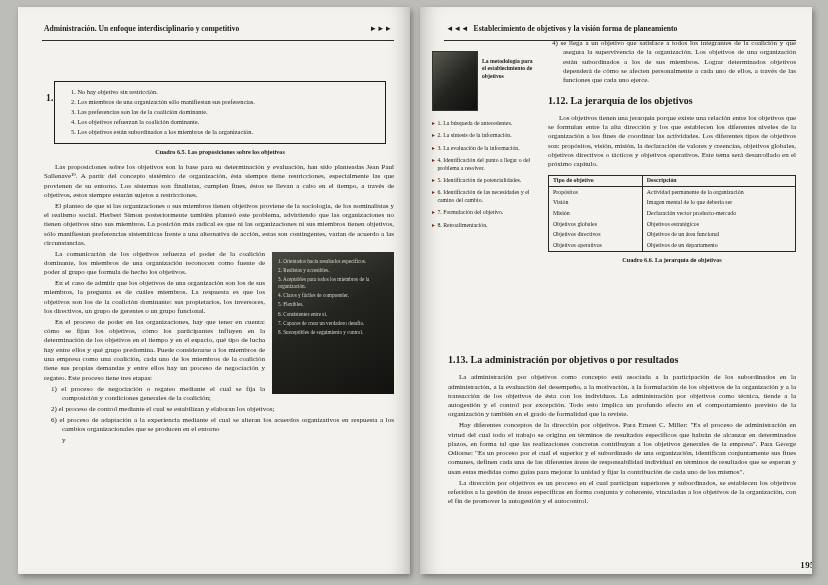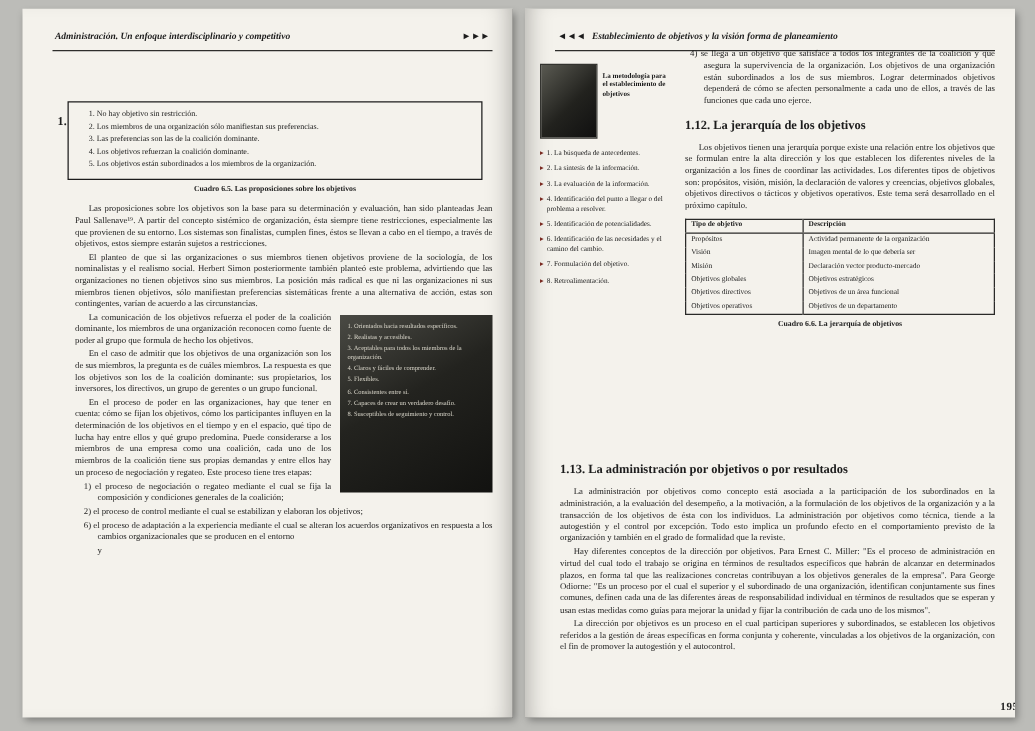--- a/index.html
+++ b/index.html
@@ -12,33 +12,33 @@
   }
   .page{
     position:absolute;top:7px;width:392px;height:567px;
     background:#f4f2ec;overflow:hidden;
   }
   .page.left{left:18px;box-shadow:2px 3px 6px rgba(0,0,0,.35), inset -16px 0 20px -14px rgba(0,0,0,.30);}
   .page.right{left:420px;box-shadow:2px 3px 6px rgba(0,0,0,.35), inset 16px 0 20px -14px rgba(0,0,0,.30);}
 
   .running-head{
     position:absolute;top:17px;left:26px;right:18px;
-    font-size:7.6px;font-style:italic;font-weight:bold;
+    font-size:7.6px;font-weight:bold;
     display:flex;align-items:center;gap:5px;white-space:nowrap;justify-content:space-between;
   }
   .running-head .spacer{flex:1;}
   .head-rule{position:absolute;top:33px;left:24px;right:16px;border-top:1px solid #2e2e2c;}
 
   
   .sec-title-main{position:absolute;top:46px;left:28px;font-size:9.6px;font-weight:bold;letter-spacing:.2px;margin-top:39px;}
   .box-wrap{position:absolute;top:74px;left:36px;right:24px;}
   .prop-box{border:1px solid #1c1c1c;padding:5px 10px 6px 16px;font-size:6.4px;line-height:1.55;background:#f4f2ec;}
   .prop-item{white-space:normal;}
   .box-caption{margin-top:4px;text-align:center;font-size:6.2px;font-weight:bold;}
-  .body-text{position:absolute;top:156px;left:42px;right:16px;font-size:7px;line-height:1.33;text-align:justify;font-family:Liberation Serif, serif;}
+  .body-text{position:absolute;top:156px;left:26px;right:16px;font-size:7px;line-height:1.33;text-align:justify;font-family:Liberation Serif, serif;}
   .para{text-indent:11px;margin:0 0 1.5px 0;}
   .fig-dark{
     float:right;width:122px;height:142px;margin:2px 0 4px 7px;
     background:linear-gradient(150deg,#4a4a44 0%,#23231f 45%,#121210 100%);
     color:#d9d6ca;padding:6px 6px;box-sizing:border-box;
     font-size:5.2px;line-height:1.3;overflow:hidden;text-align:left;
   }
   .fig-dark .fitem{margin-bottom:2.5px;text-indent:0;}
   .points{margin-top:2px;}
   .point{padding-left:18px;text-indent:-11px;margin-bottom:1.5px;}
@@ -55,21 +55,21 @@
   .main-col{position:absolute;top:32px;left:128px;right:16px;font-size:7px;line-height:1.33;text-align:justify;}
   .cont-point{padding-left:15px;text-indent:-11px;margin-bottom:4px;}
   .sec-title-sub{font-size:10px;font-weight:bold;text-align:left;text-indent:0;margin:9px 0 6px 0;}
   table.jer{width:100%;border-collapse:collapse;margin-top:5px;font-size:5.9px;line-height:1.3;background:#f4f2ec;}
   table.jer th, table.jer td{padding:1.5px 4px;text-align:left;vertical-align:top;}
   table.jer{border:1px solid #2a2a28;}
   table.jer th{border-bottom:1px solid #2a2a28;font-weight:bold;}
   table.jer th + th, table.jer td + td{border-left:1px solid #2a2a28;}
   .table-caption{text-align:center;font-size:6.2px;font-weight:bold;margin-top:4px;}
   .sec13{position:absolute;top:346px;left:28px;right:16px;font-size:7px;line-height:1.33;text-align:justify;}
-  .sec13 .sec-title-sub{margin:16px 0 7px 0;}
+  .sec13 .sec-title-sub{margin:0 0 7px 0;}
   .pageno{position:absolute;bottom:4px;right:-3px;font-size:8.8px;font-weight:bold;letter-spacing:.5px;}
 </style>
 </head>
 <body>
 
 <div class="page left">
   <div class="running-head">
     <span>Administración. Un enfoque interdisciplinario y competitivo</span>
     <span class="spacer"></span>
     <span>►►►</span>

